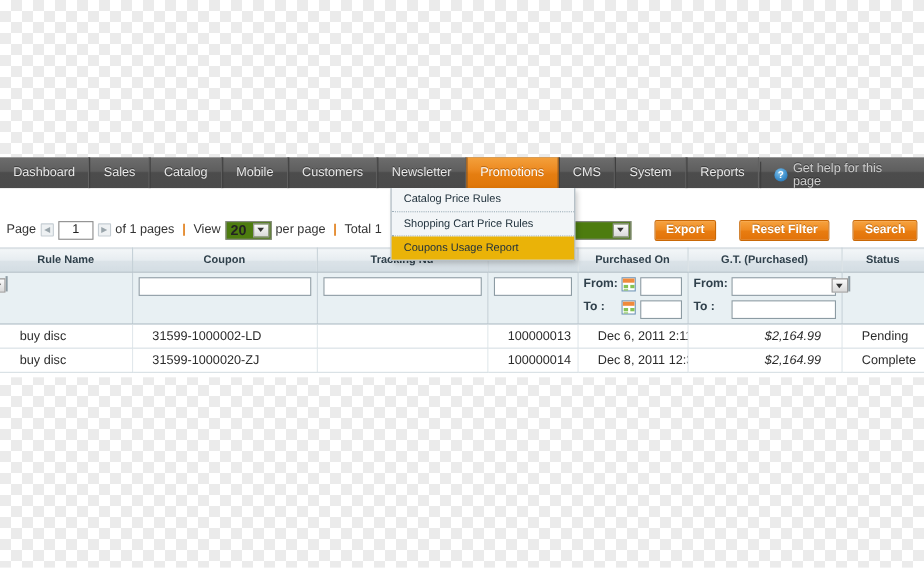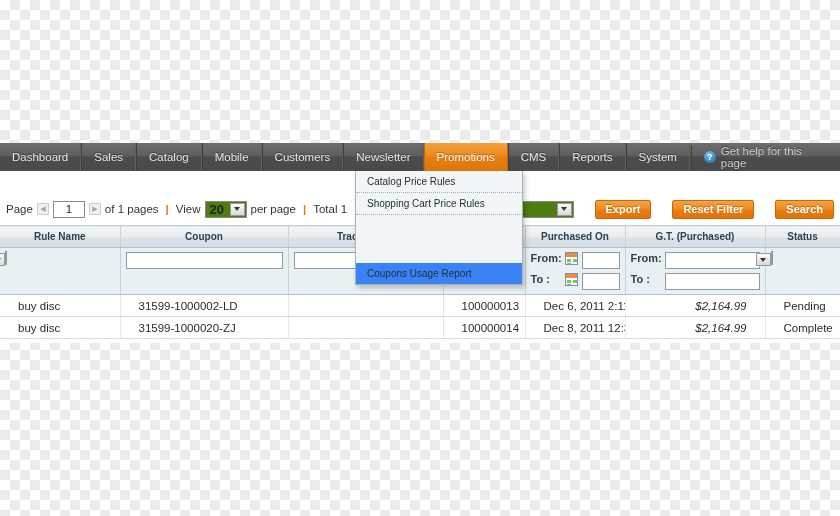--- a/index.html
+++ b/index.html
@@ -22,21 +22,21 @@
   .app{
     position:absolute;left:0;top:143px;width:840px;height:200px;
     background:#ffffff;
   }
 
   
   .navbar{
     position:absolute;left:0;top:143px;width:840px;height:28px;
     background:linear-gradient(to bottom,#6d6d6d 0%,#5e5e5e 45%,#4c4c4c 50%,#4a4a4a 100%);
     box-sizing:border-box;
-    display:flex;align-items:center;
+    display:flex;align-items:flex-end;
   }
   .nav-item{
     display:flex;align-items:center;justify-content:center;
     padding:0 12px;height:28px;box-sizing:border-box;
     color:#e9e9e9;font-size:11.5px;
     border-right:1px solid #616161;
     border-left:1px solid #3f3f3f;
     white-space:nowrap;cursor:pointer;
     text-shadow:0 -1px 0 rgba(0,0,0,.45);
   }
@@ -65,21 +65,21 @@
     background:#f2f5f7;
     border:1px solid #a7b3bb;border-top:none;
     box-shadow:2px 3px 5px rgba(0,0,0,.22);
     z-index:40;
   }
   .dd-item{
     padding:5px 9px 5px 11px;font-size:10px;color:#20313c;
     border-bottom:1px dotted #9fb0ba;white-space:nowrap;cursor:pointer;
   }
   .dd-item:last-child{border-bottom:none;}
-  .dd-item.hl{background:#3b82f6;margin-top:48px;}
+  .dd-item.hl{background:#eab308;}
 
   
   .toolbar{
     position:absolute;left:0;top:194px;width:840px;height:30px;
     display:flex;align-items:center;font-size:11.5px;color:#333;
     padding:0 6px;box-sizing:border-box;gap:4px;
   }
   .tb-label{white-space:nowrap;}
   .pg-arrow{
     width:12px;height:12px;box-sizing:border-box;
@@ -198,24 +198,24 @@
     <div class="nav-item">
         <span>Newsletter</span>
       </div>
     <div class="nav-item active">
         <span>Promotions</span>
       </div>
     <div class="nav-item">
         <span>CMS</span>
       </div>
     <div class="nav-item">
+        <span>System</span>
+      </div>
+    <div class="nav-item">
         <span>Reports</span>
-      </div>
-    <div class="nav-item">
-        <span>System</span>
       </div>
     <div class="nav-spacer"></div>
     <div class="nav-help">
       <span class="help-icon">?</span>
       <span>Get help for this page</span>
     </div>
   </div>
 
   <div class="dropdown">
     <div class="dd-item"><span>Catalog Price Rules</span></div>

